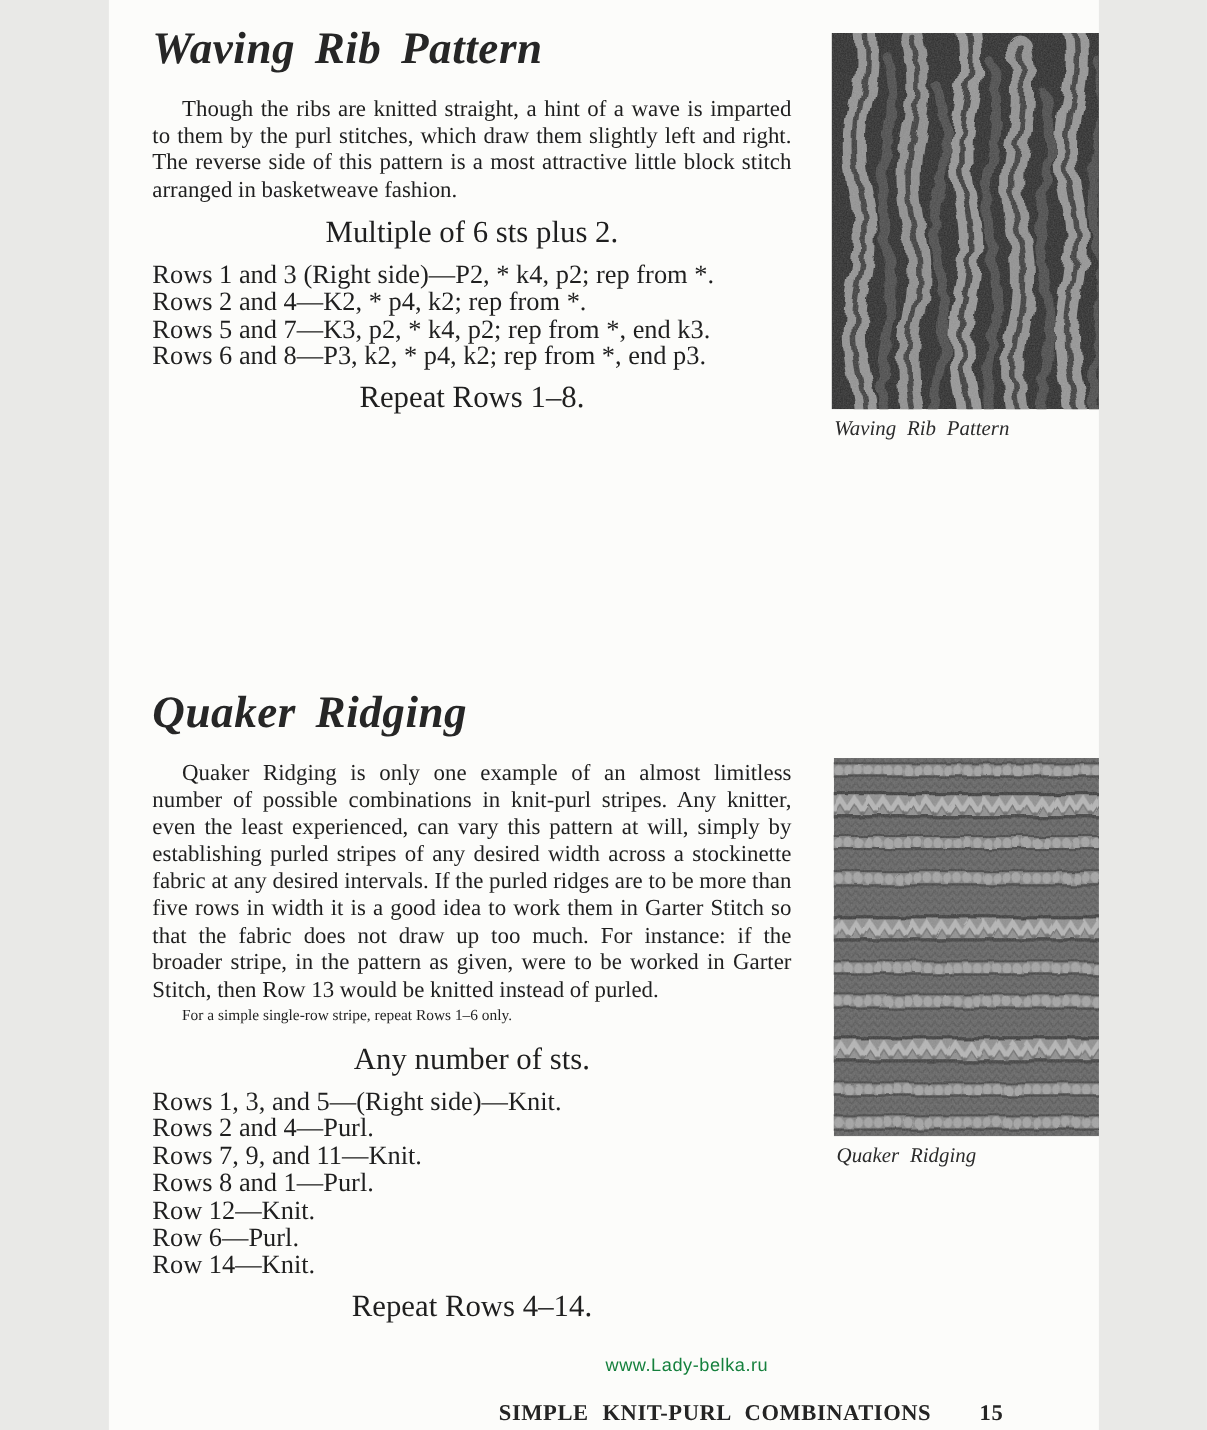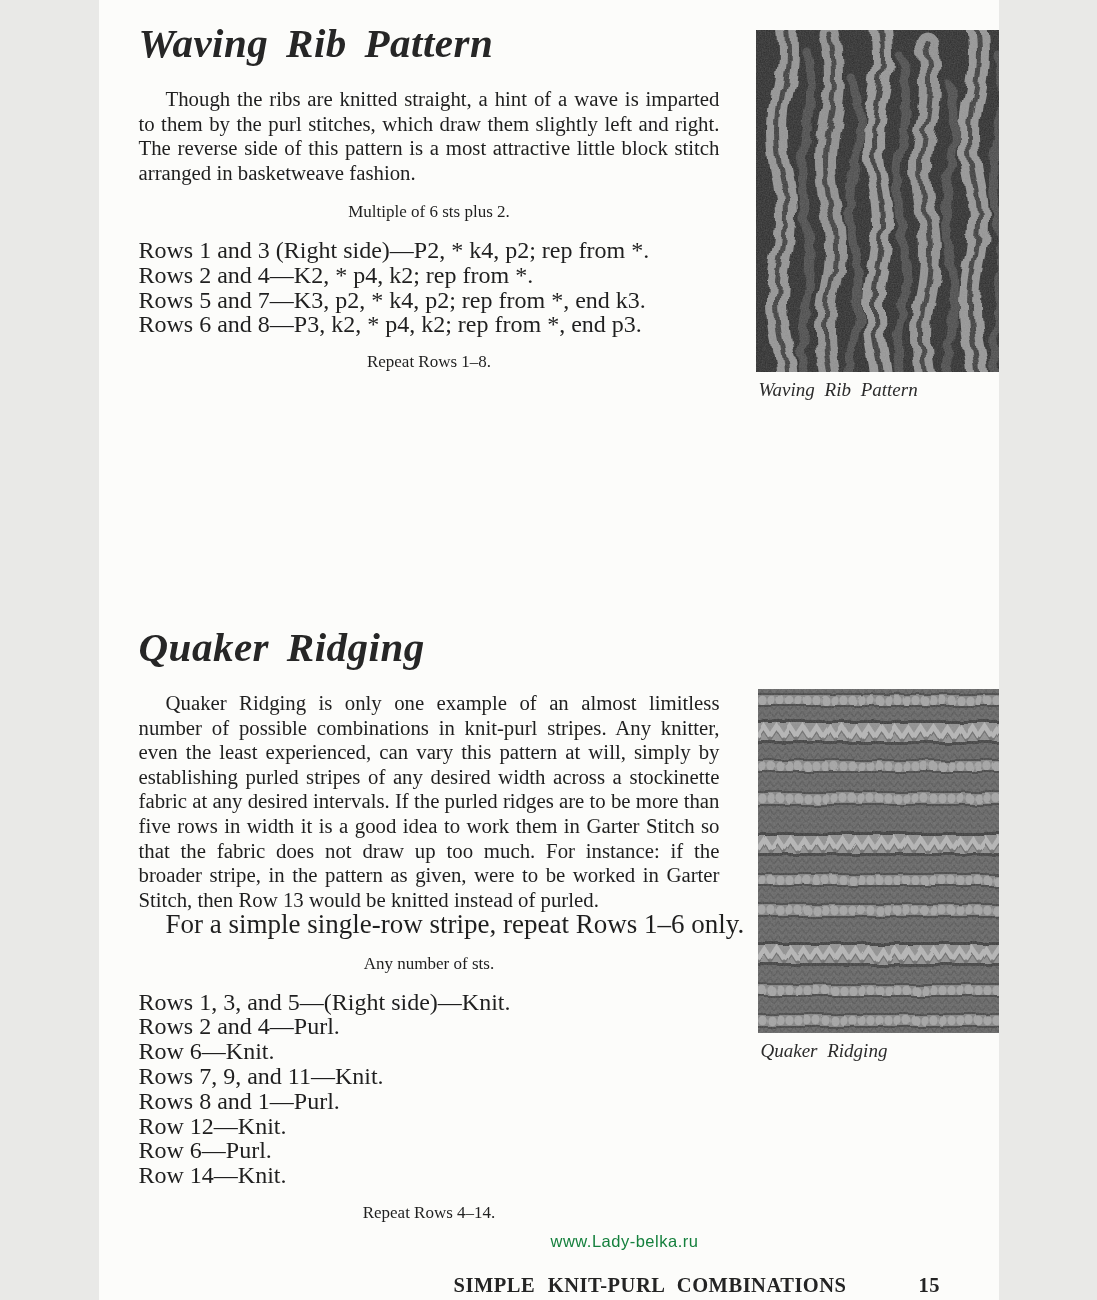--- a/index.html
+++ b/index.html
@@ -20,25 +20,25 @@
     font-style:italic; font-weight:bold;
     font-size:41px; line-height:46px;
     word-spacing:7px; letter-spacing:0.5px;
     color:#262626; margin-bottom:21px;
   }
   .intro {
     font-size:20.8px; line-height:24.6px;
     text-align:justify; text-indent:27px;
   }
   .intro-line {
-    font-size:27px; line-height:24.6px;
+    font-size:14px; line-height:24.6px;
     text-indent:27px; white-space:nowrap;
   }
   .center-line {
-    font-size:17px; line-height:24.6px;
+    font-size:28px; line-height:24.6px;
     text-align:center;
     margin-top:15px; margin-bottom:13px;
   }
   .rows p {
     font-size:24px; line-height:24.8px; white-space:nowrap;
   }
   .repeat-line { margin-top:13px; }
   figure { position:absolute; margin:0; }
   #figure1 { left:657px; top:30px; }
   #figure2 { left:659px; top:689px; }
@@ -48,21 +48,21 @@
     margin-top:7px; margin-left:3px;
     word-spacing:5px; color:#2b2b2b;
   }
   .watermark {
     position:absolute; left:452px; top:1232px;
     font-family:"Liberation Sans","DejaVu Sans",sans-serif;
     font-size:16.5px; letter-spacing:0.5px;
   }
   .running-footer {
     position:absolute; left:355px; top:1274px;
-    display:flex; gap:72px; align-items:baseline;
+    display:flex; gap:44px; align-items:baseline;
     font-weight:bold; font-size:20.5px;
     word-spacing:7px; letter-spacing:0.5px; color:#242424;
   }
 </style>
 </head>
 <body>
 
 <div class="page">
 
   <div class="text-col" id="section1-text">
@@ -135,21 +135,20 @@
   </figure>
 
   <div class="text-col" id="section2-text">
     <h1 class="pattern-title">Quaker Ridging</h1>
     <p class="intro">Quaker Ridging is only one example of an almost limitless number of possible combinations in knit-purl stripes. Any knitter, even the least experienced, can vary this pattern at will, simply by establishing purled stripes of any desired width across a stockinette fabric at any desired intervals. If the purled ridges are to be more than five rows in width it is a good idea to work them in Garter Stitch so that the fabric does not draw up too much. For instance: if the broader stripe, in the pattern as given, were to be worked in Garter Stitch, then Row 13 would be knitted instead of purled.</p>
     <p class="intro-line">For a simple single-row stripe, repeat Rows 1–6 only.</p>
     <p class="center-line">Any number of sts.</p>
     <div class="rows">
       <p>Rows 1, 3, and 5—(Right side)—Knit.</p>
       <p>Rows 2 and 4—Purl.</p>
-      <p>Row 6—Knit.</p>
       <p>Rows 7, 9, and 11—Knit.</p>
       <p>Rows 8 and 1—Purl.</p>
       <p>Row 12—Knit.</p>
       <p>Row 6—Purl.</p>
       <p>Row 14—Knit.</p>
     </div>
     <p class="center-line repeat-line">Repeat Rows 4–14.</p>
   </div>
 
   <figure id="figure2">

